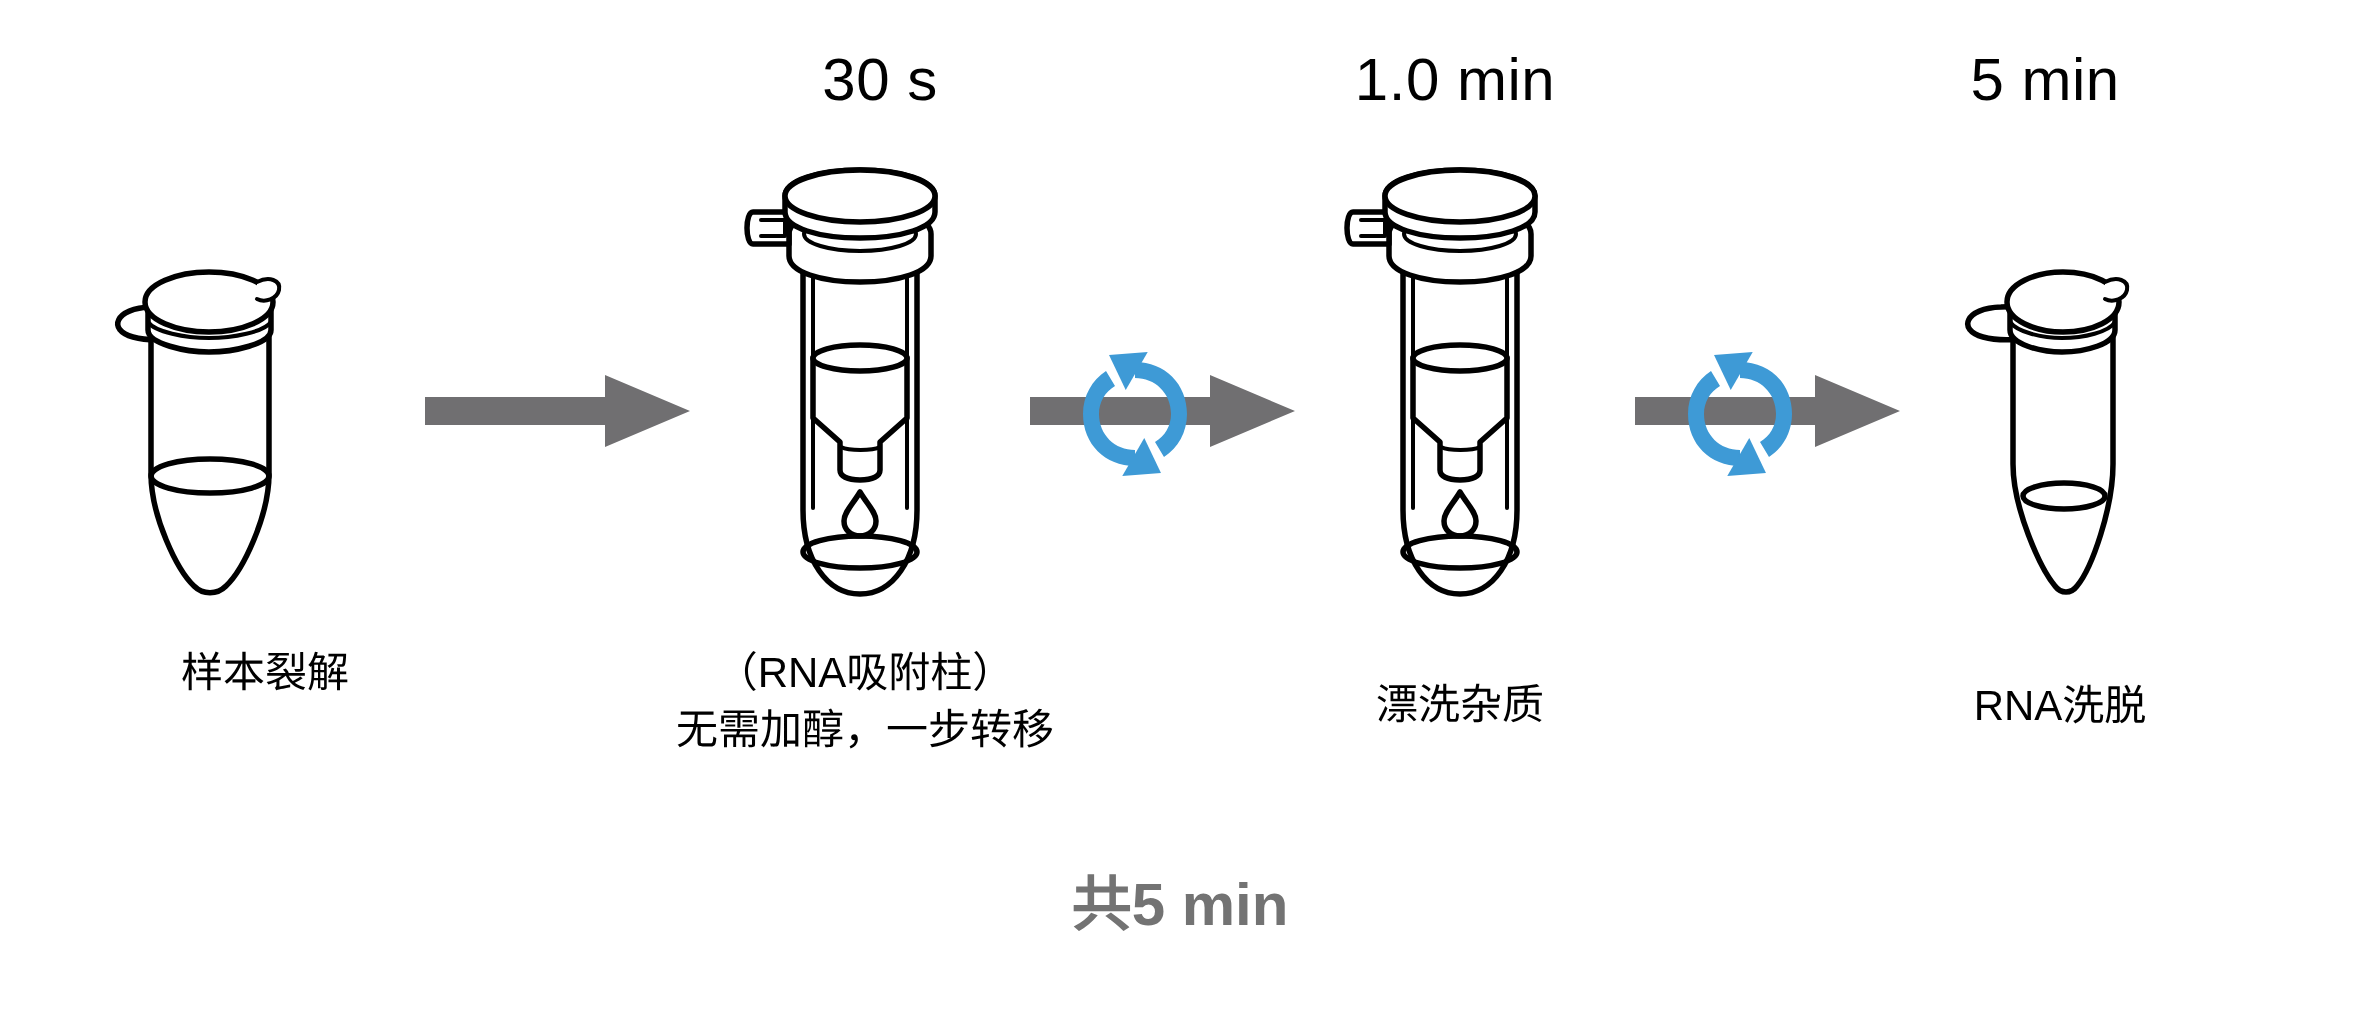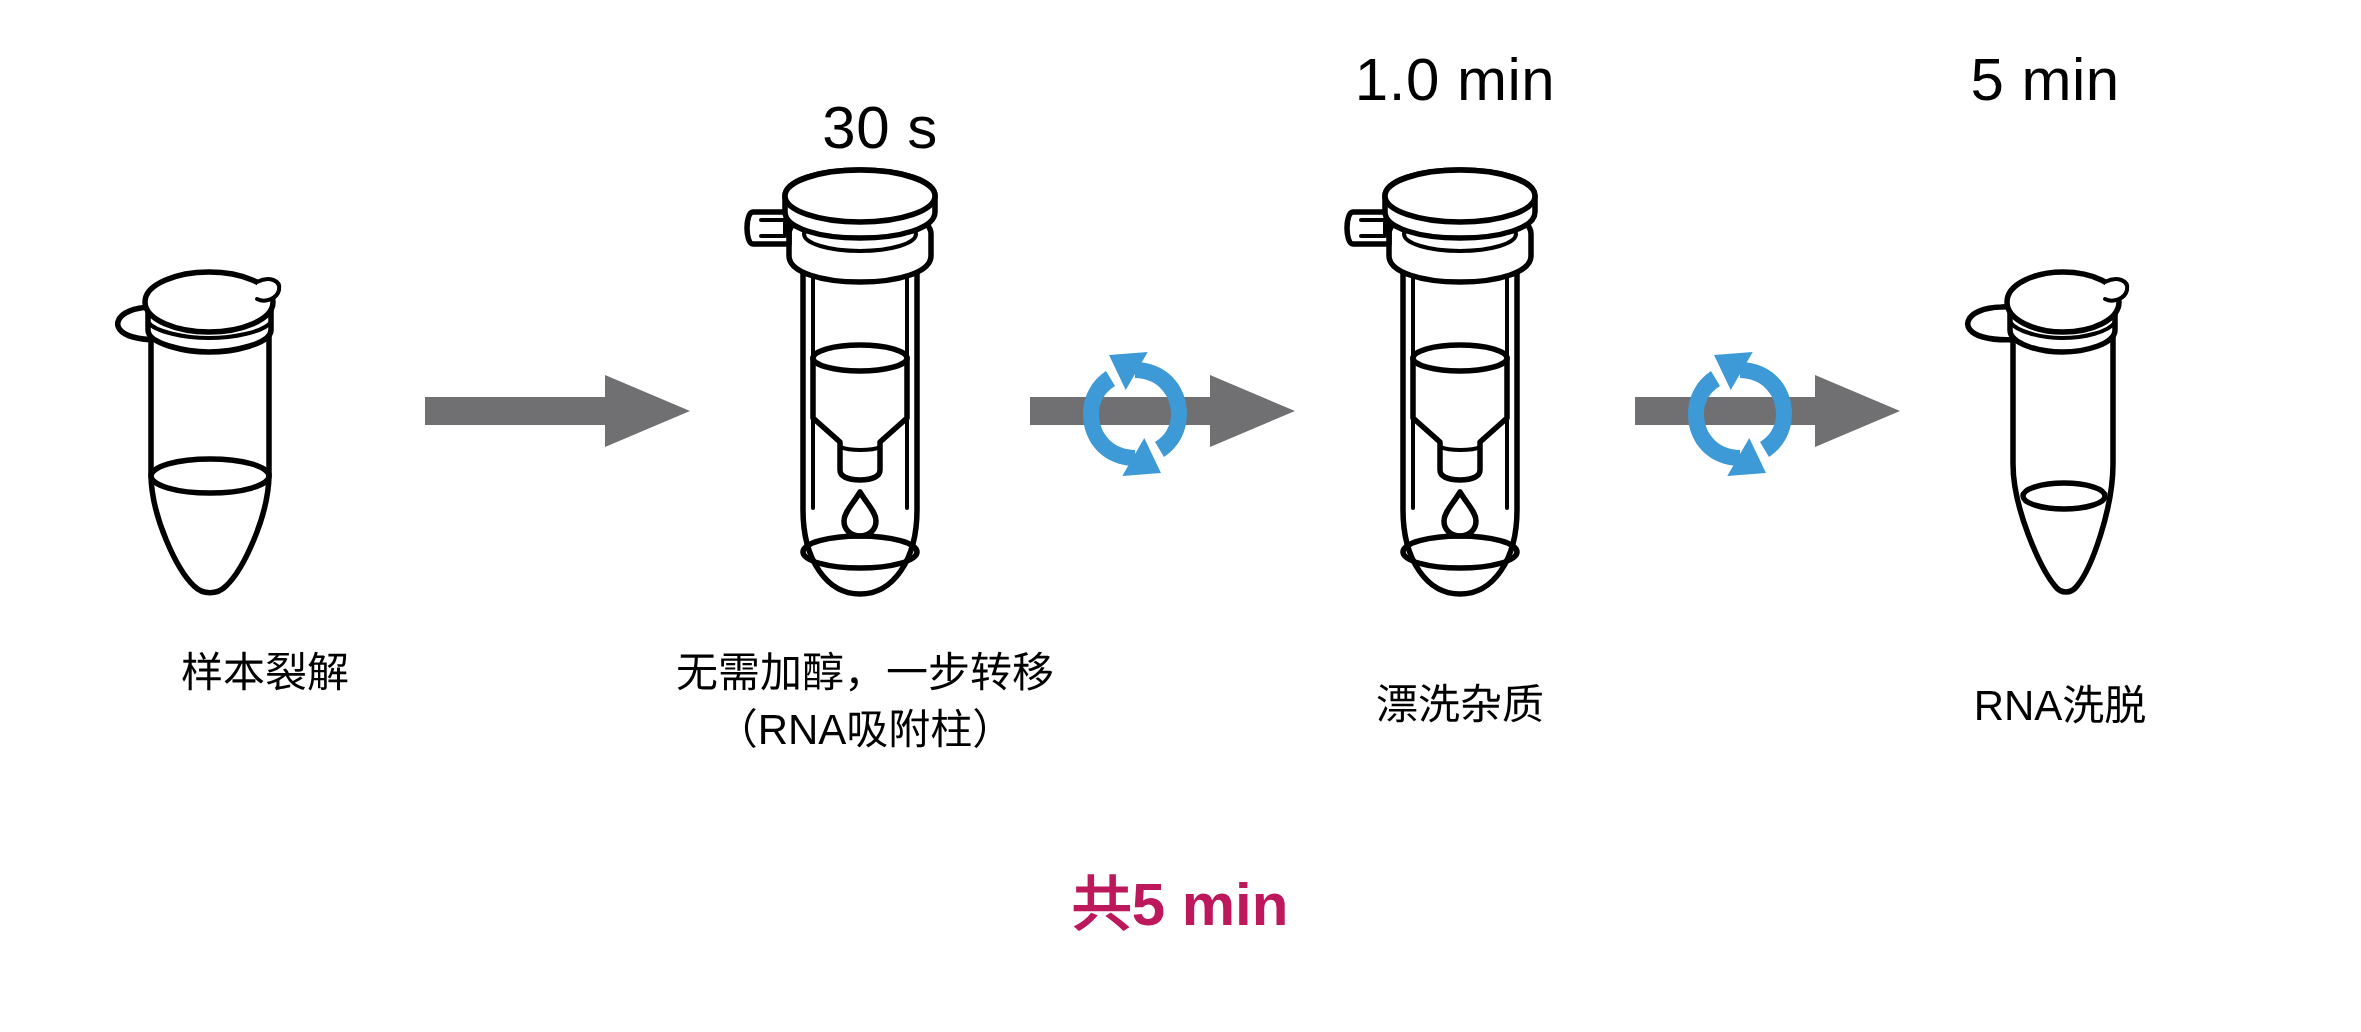--- a/index.html
+++ b/index.html
@@ -98,21 +98,21 @@
     stroke-width: 4;
     stroke-linejoin: round;
     stroke-linecap: round;
   }
 </style>
 </head>
 <body>
 
 <div id="diagram-root" style="background: rgb(255, 255, 255);">
 
-  <div class="time-label" style="left:680px; top:50px; width:400px;margin-top:48px;">30 s</div>
+  <div class="time-label" style="left:680px; top:50px; width:400px;">30 s</div>
 
   <div class="time-label" style="left:1255px; top:50px; width:400px;">1.0 min</div>
 
   <div class="time-label" style="left:1845px; top:50px; width:400px;">5 min</div>
 
   <div class="tube-figure" style="left:85px; top:258px; width:240px; height:340px;">
     <svg viewBox="0 0 240 340" xmlns="http://www.w3.org/2000/svg">
 
       <path class="tube-fill-white" d="M66 49 C 30 50 22 72 48 79 C 66 84 92 82 108 76
                C 120 71 118 60 104 55 C 92 50 78 48 66 49 Z"></path>
@@ -176,22 +176,22 @@
       <path class="tube-stroke-thin" d="M16 50 L40 50 L40 66 L16 66"></path>
 
       <path class="tube-fill-white" d="M40 26 C 40 10 74 0 115 0 C 156 0 190 10 190 26 L190 42
                C 190 58 156 68 115 68 C 74 68 40 58 40 42 Z"></path>
 
       <ellipse class="tube-fill-white" cx="115" cy="26" rx="75" ry="26"></ellipse>
     </svg>
   </div>
 
   <div class="step-caption" style="left:555px; top:645px; width:620px;">
+    <span class="caption-line">（RNA吸附柱）</span>
     <span class="caption-line">无需加醇，一步转移</span>
-    <span class="caption-line">（RNA吸附柱）</span>
   </div>
 
   <div class="arrow-figure" style="left:1030px; top:375px; width:265px; height:72px;">
     <svg viewBox="0 0 265 72" xmlns="http://www.w3.org/2000/svg">
       <path d="M0 22 L180 22 L180 0 L265 36 L180 72 L180 50 L0 50 Z" fill="#706F71"></path>
     </svg>
   </div>
   <div class="spin-icon-figure" style="left:1065px; top:348px; width:140px; height:132px;">
     <svg viewBox="0 0 140 132" xmlns="http://www.w3.org/2000/svg">
 
@@ -269,15 +269,15 @@
                C 184 62 157 74 128 74 C 100 74 72 62 72 44 Z"></path>
       <path class="tube-fill-white-thin" d="M170 24 C 182 18 194 22 192 32 C 190 41 178 45 170 41"></path>
       <ellipse class="tube-stroke" cx="129" cy="238" rx="41" ry="13"></ellipse>
     </svg>
   </div>
 
   <div class="step-caption" style="left:1760px; top:678px; width:600px;">
     <span class="caption-line">RNA洗脱</span>
   </div>
 
-  <div class="total-time" style="left:880px; top:875px; width:600px; color:#be185d;">共5 min</div>
+  <div class="total-time" style="left:880px; top:875px; width:600px; color:#737373;">共5 min</div>
 
 </div>
 
 </body></html>

